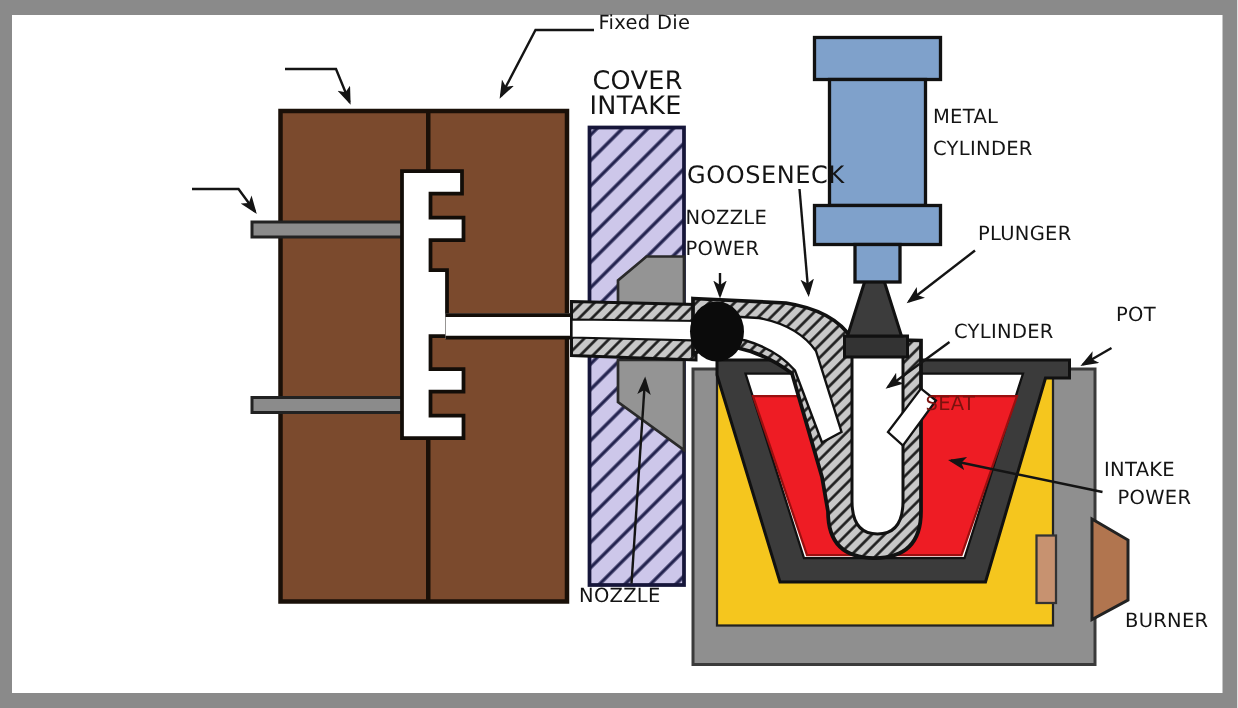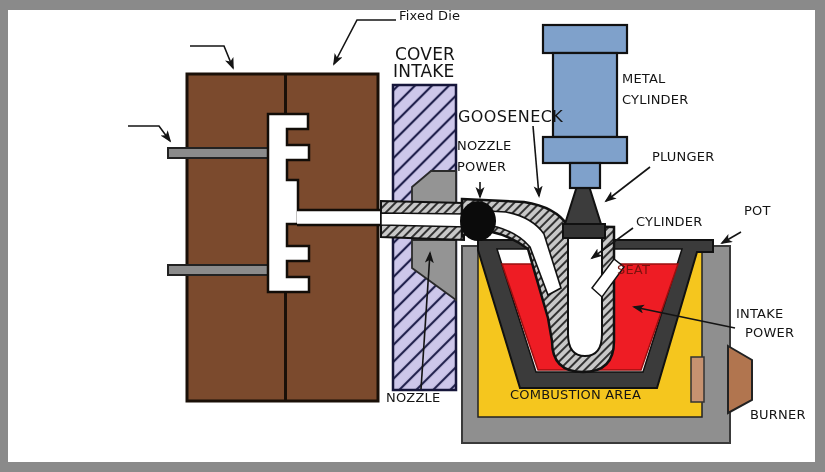--- a/index.html
+++ b/index.html
@@ -108,15 +108,14 @@
   <div class="lbl" style="left:457px;top:160px">POWER</div>
   <div class="lbl" style="left:386px;top:391px">NOZZLE</div>
   <div class="lbl" style="left:622px;top:72px">METAL</div>
   <div class="lbl" style="left:622px;top:93px">CYLINDER</div>
   <div class="lbl" style="left:652px;top:150px">PLUNGER</div>
   <div class="lbl" style="left:636px;top:215px">CYLINDER</div>
   <div class="lbl" style="left:744px;top:204px">POT</div>
   <div class="lbl metal" style="left:617px;top:263px">SEAT</div>
   <div class="lbl" style="left:736px;top:307px">INTAKE</div>
   <div class="lbl" style="left:745px;top:326px">POWER</div>
-  <div class="lbl" style="left:510px;top:388px">COMBUSTION AREA</div>
   <div class="lbl" style="left:750px;top:408px">BURNER</div>
 </div>
 
 </body></html>

